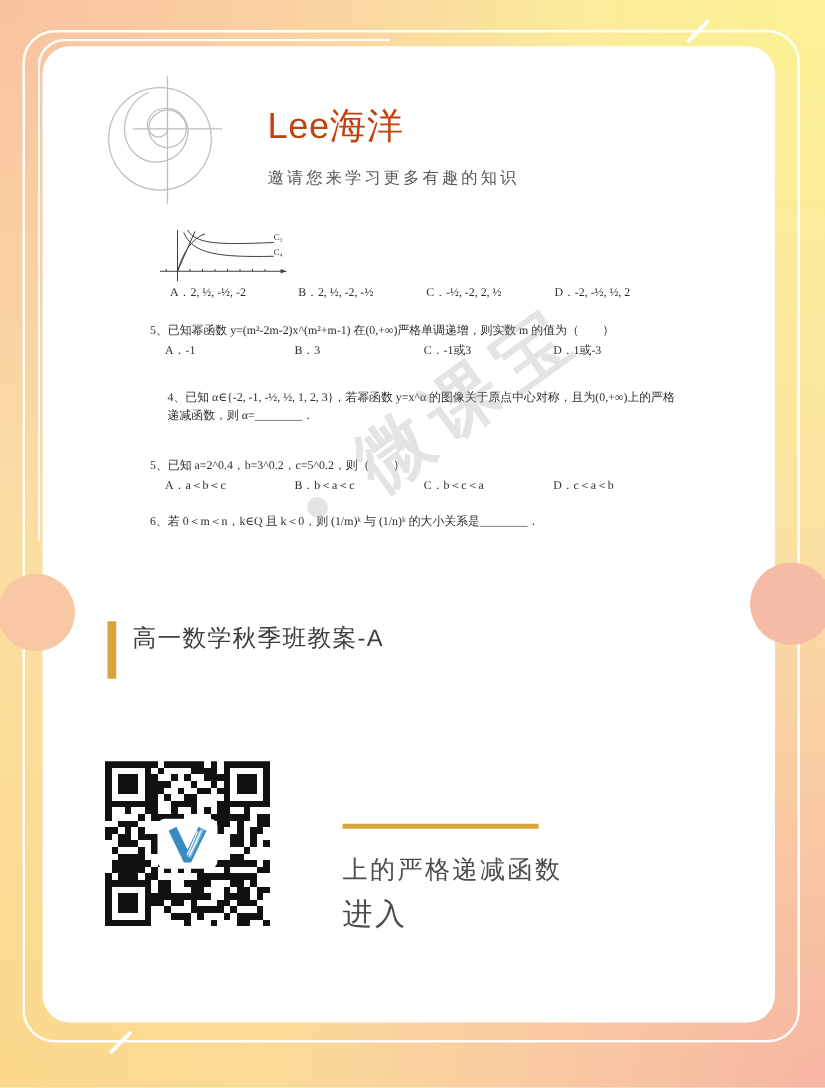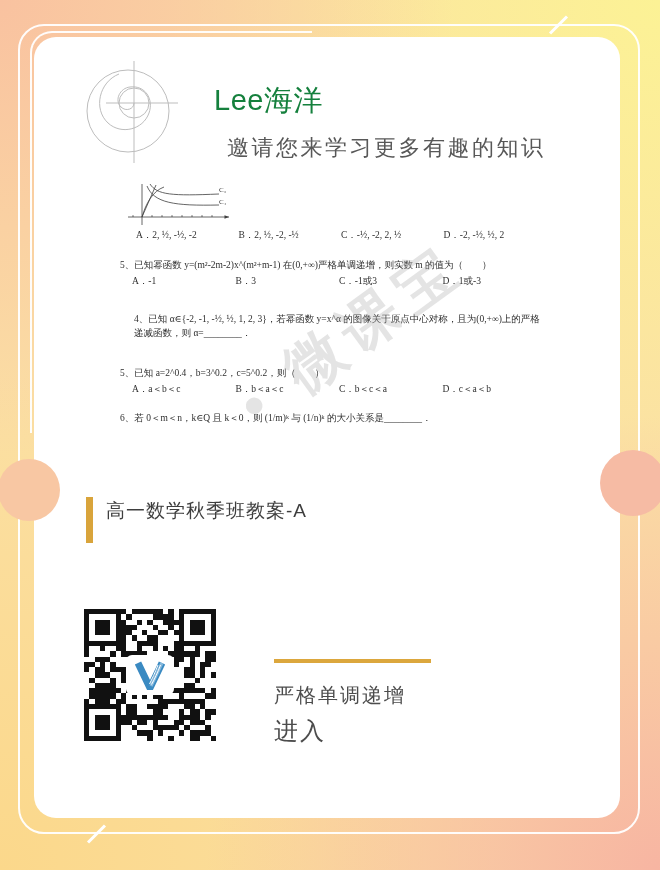--- a/index.html
+++ b/index.html
@@ -24,22 +24,22 @@
 
   .card{position:absolute;left:34px;top:37px;right:40px;bottom:52px;
     background:#ffffff;border-radius:22px;}
 
   .circle{position:absolute;border-radius:50%;z-index:6;}
   .circle.left{left:-2px;top:459px;width:62px;height:62px;background:#f8c7a3;}
   .circle.right{left:600px;top:450px;width:66px;height:66px;background:#f6bba4;}
 
   
   .logo-spiral{position:absolute;left:50px;top:20px;width:96px;height:108px;}
-  .hd-title{position:absolute;left:180px;top:44px;font-size:29px;color:#15803d;letter-spacing:.5px;}
-  .hd-sub{position:absolute;left:180px;top:96px;font-size:22px;color:#585858;letter-spacing:2.5px;margin-left:13px;}
+  .hd-title{position:absolute;left:180px;top:44px;font-size:29px;color:#c2410c;letter-spacing:.5px;}
+  .hd-sub{position:absolute;left:180px;top:96px;font-size:13px;color:#585858;letter-spacing:2.5px;}
 
   
   .sheet{position:absolute;left:86px;top:144px;width:426px;height:276px;
     font-family:"Liberation Serif","DejaVu Serif",serif;color:#2e2e2e;font-size:9.5px;
     line-height:1.45;z-index:1;}
   .sheet .blk{position:absolute;left:0;right:0;}
   .blk.graph{top:0;left:6px;}
   .blk.opts2{top:46px;padding-left:16px;}
   .blk.q3{top:78px;}
   .blk.q4{top:132px;margin-left:14px;}
@@ -381,18 +381,18 @@
     <div class="qr-logo">
       <svg width="36" height="30" viewBox="0 0 34 30">
         <path d="M5 3 L17 28 L29 3" fill="none" stroke="#3A8AC2" stroke-width="7"></path>
         <path d="M29 3 L18 26" stroke="#85B8DC" stroke-width="3.2" fill="none"></path>
         <path d="M25 5 C22 13 19 19 16.5 24" stroke="#ffffff" stroke-width="1" fill="none"></path>
         <path d="M27.5 5 C24.5 13 21.5 19 18.5 24.5" stroke="#ffffff" stroke-width="1" fill="none"></path>
       </svg>
     </div>
   </div>
   <div class="gold-line"></div>
-  <div class="hint1">严格单调递增</div>
+  <div class="hint1">上的严格递减函数</div>
   <div class="hint2">进入</div>
 </div>
 
 <div class="circle left"></div>
 <div class="circle right"></div>
 
 </body></html>

